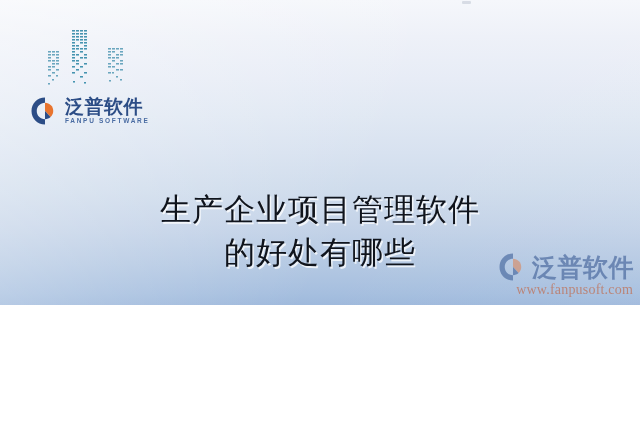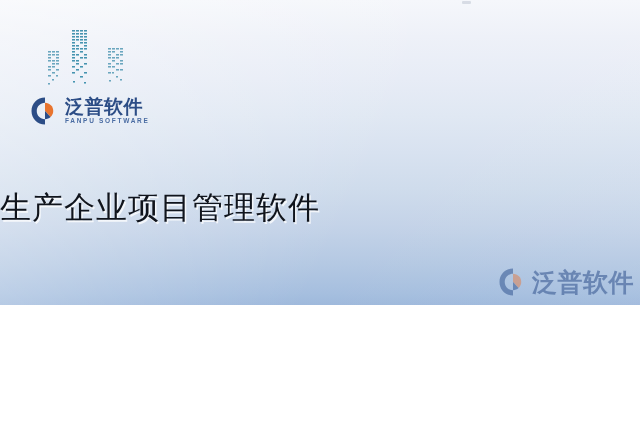--- a/index.html
+++ b/index.html
@@ -109,22 +109,22 @@
     color: #4a6ca3;
     white-space: nowrap;
   }
 
   
   .headline {
     position: absolute;
     left: 0;
     right: 0;
     top: 188px;
-    text-align: left;
-    font-family: Liberation Mono, monospace;
+    text-align: center;
+    font-family: Liberation Serif, serif;
     font-size: 31px;
     font-weight: 400;
     line-height: 43px;
     letter-spacing: 1px;
     color: #10141c;
     text-shadow: 1.5px 1.5px 0 rgba(255,255,255,0.75);
   }
 
   .headline-line {
     display: block;
@@ -309,26 +309,28 @@
       </svg>
       <div class="logo-words">
         <div class="logo-cn">泛普软件</div>
         <div class="logo-en">FANPU SOFTWARE</div>
       </div>
     </div>
   </div>
 
   <div class="headline">
     <span class="headline-line">生产企业项目管理软件</span>
+    <span class="headline-line">的好处有哪些</span>
   </div>
 
   <div class="watermark">
     <div class="wm-row">
       <svg class="wm-mark" viewBox="0 0 40 40">
         <path d="M20 2 C9.5 2 2 10 2 20 C2 30 9.5 38 20 38 L20 31 C13.8 31 9 26.2 9 20 C9 13.8 13.8 9 20 9 Z" fill="#41639b"></path>
         <path d="M20 9 C26.2 9 31 13.8 31 20 C31 23.2 29.6 26.1 27.4 28.1 L20 20 Z" fill="#d98a63"></path>
         <path d="M27.4 28.1 C25.5 29.9 22.9 31 20 31 L20 20 Z" fill="#41639b"></path>
       </svg>
       <div class="wm-cn">泛普软件</div>
     </div>
+    <div class="wm-url">www.fanpusoft.com</div>
   </div>
 
 </div>
 
 </body></html>

